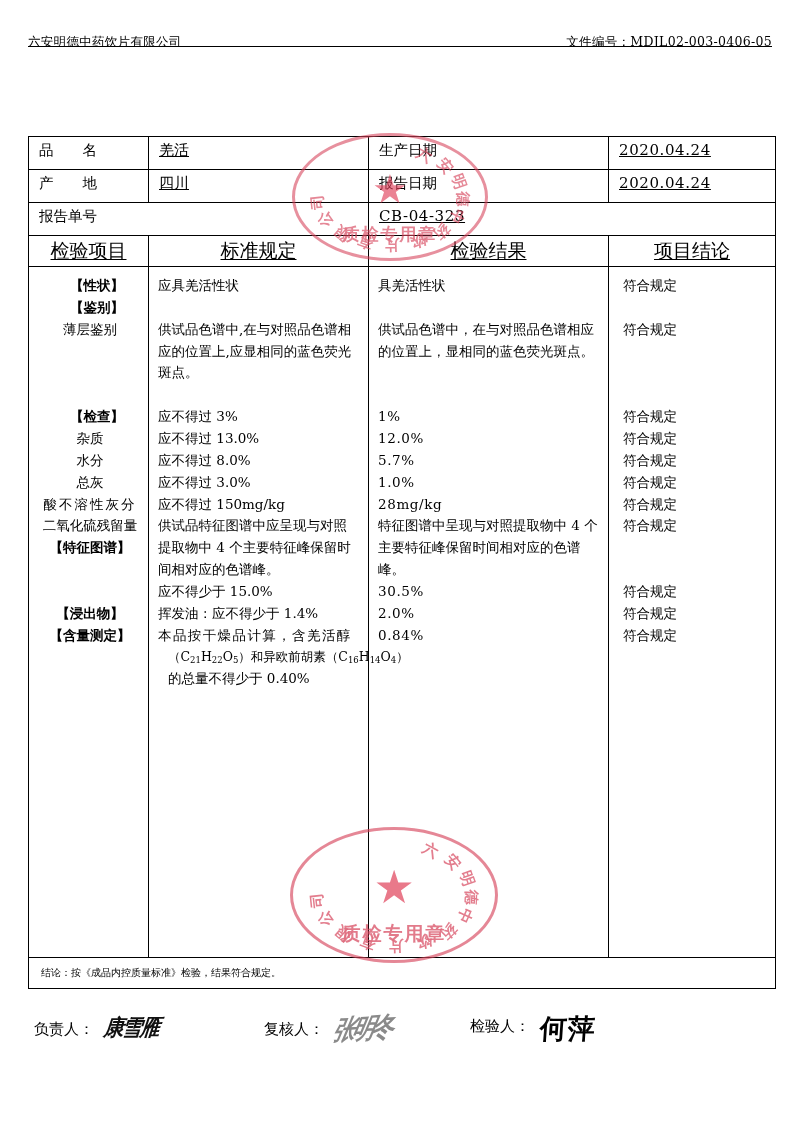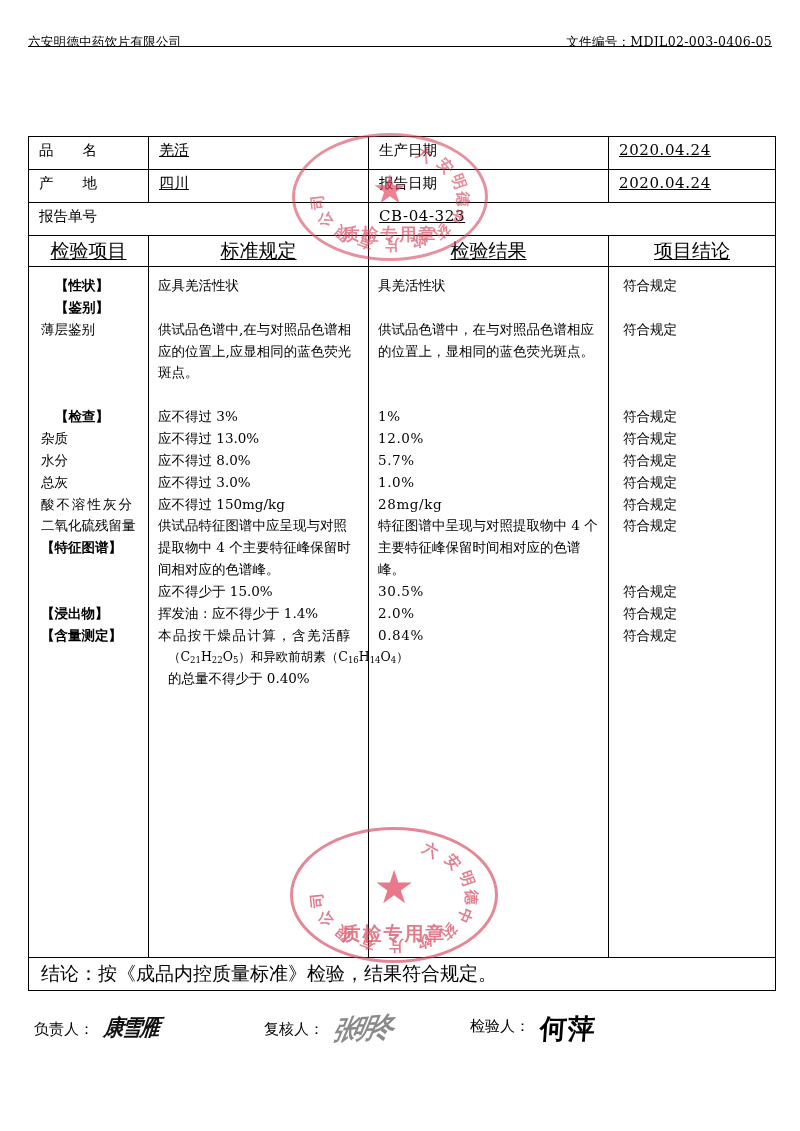--- a/index.html
+++ b/index.html
@@ -111,37 +111,37 @@
   
   .body-cell {
     height: 690px;
     vertical-align: top;
   }
   .body-inner {
     padding: 8px 9px 0 9px;
     font-size: 13.5px;
     line-height: 1.62;
   }
-  .body-inner.c1 { padding-left: 12px; }
+  .body-inner.c1 { padding-left: 12px; text-align: center; }
   .body-inner.c4 { padding-left: 14px; }
 
   .ln { display: block; white-space: nowrap; }
   .sp { display: block; height: 1.62em; }
   .bk { font-weight: 700; }
 
   .spaced { letter-spacing: 2.0px; }
 
   
   .concl td {
     height: 30px;
     vertical-align: middle;
   }
   .concl .concl-txt {
     padding: 3px 12px;
-    font-size: 19px;
+    font-size: 10px;
   }
 
   
   .sign-row {
     position: absolute;
     left: 34px;
     top: 1014px;
     width: 740px;
     height: 56px;
   }

